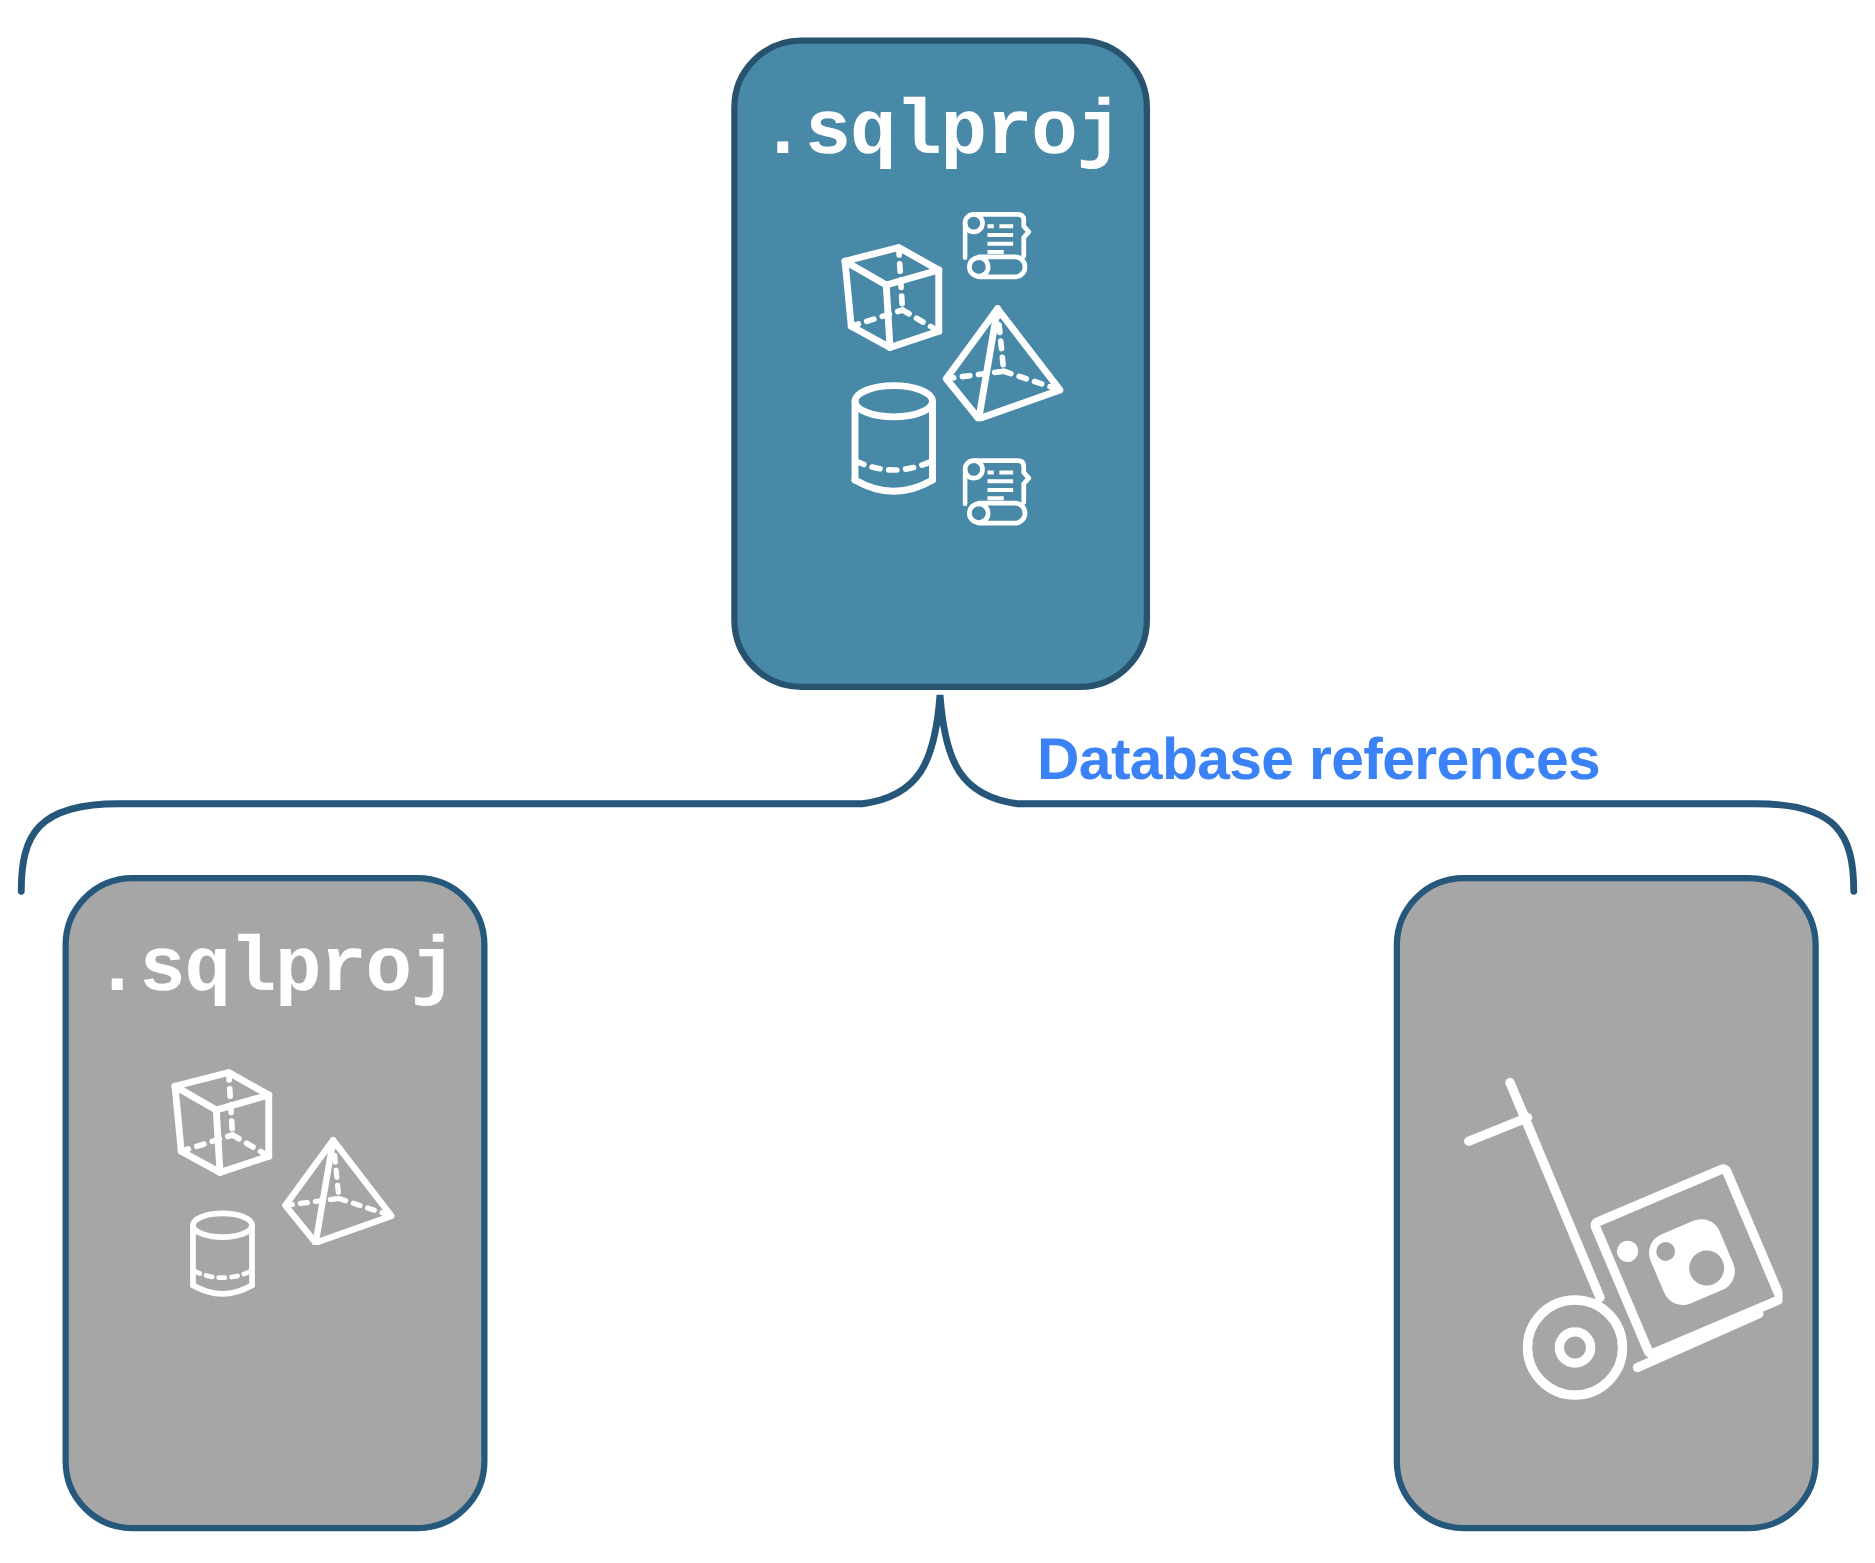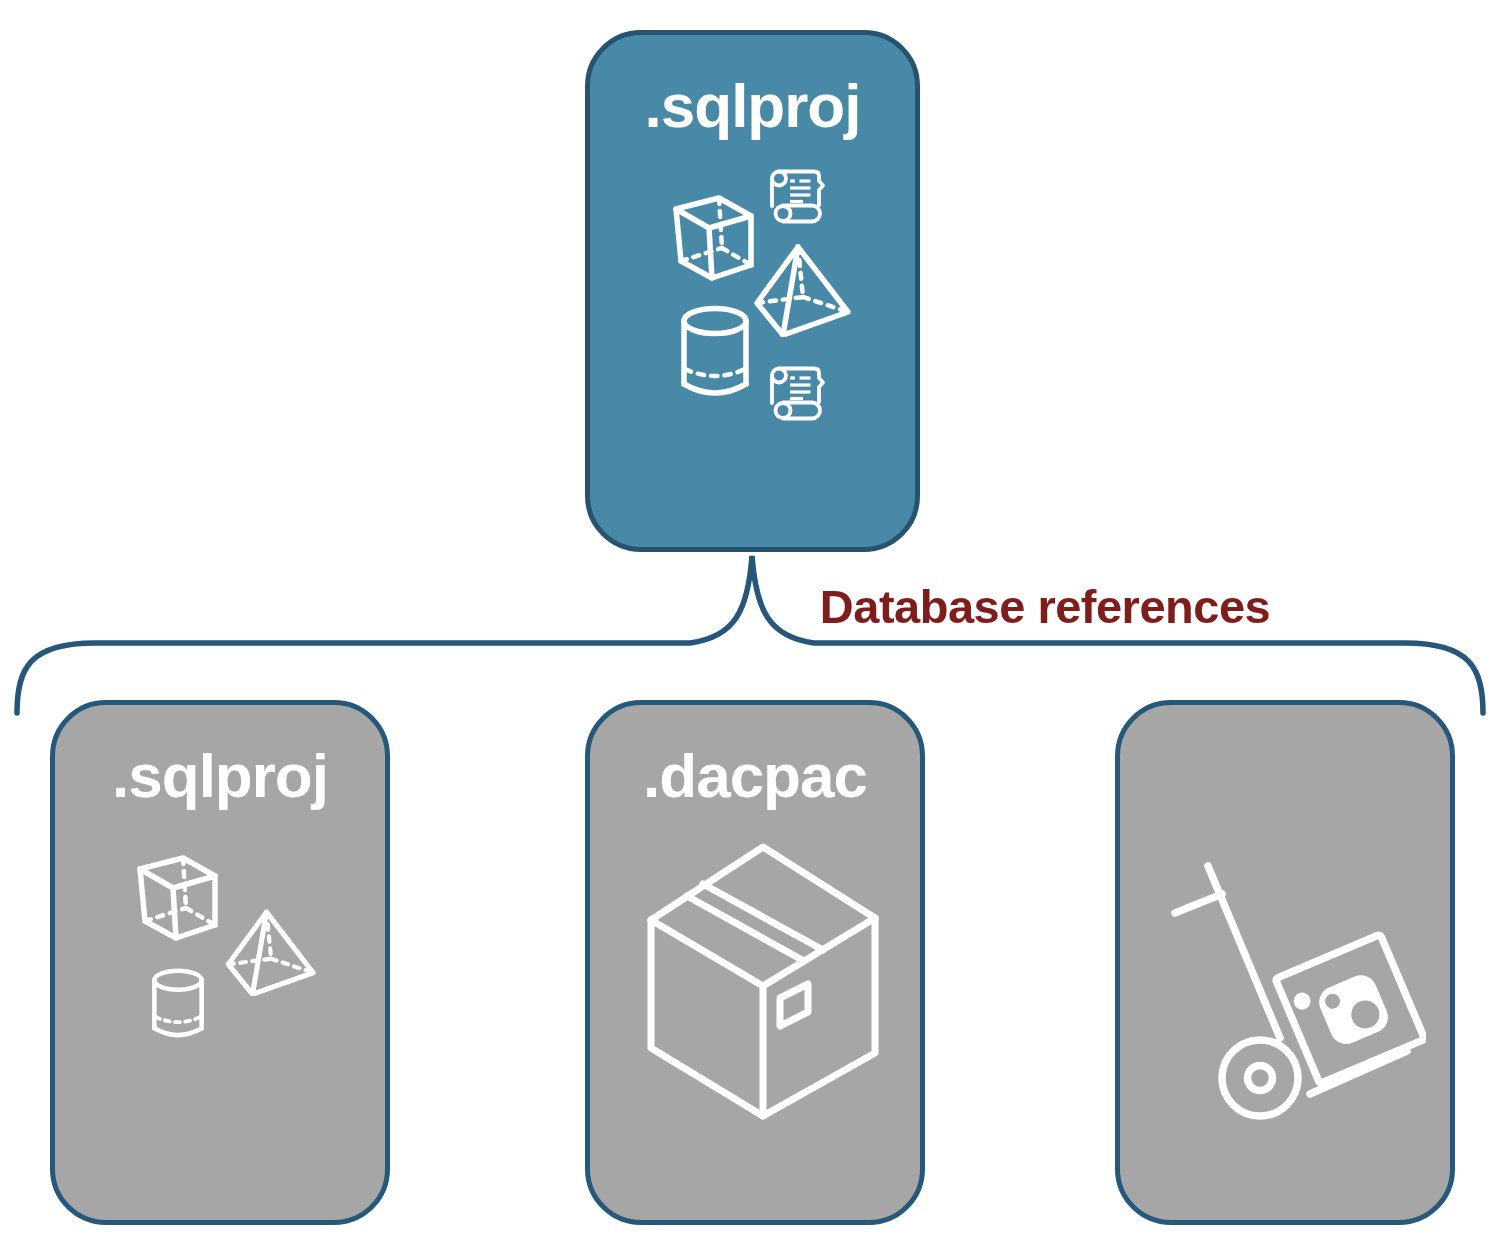--- a/index.html
+++ b/index.html
@@ -1,37 +1,37 @@
 <!DOCTYPE html>
 <html><head>
 <meta charset="utf-8">
 <style>
   html,body { margin:0; padding:0; background:#ffffff; }
   .canvas {
     position:relative; width:1500px; height:1250px; background:#ffffff;
     font-family:"Liberation Sans","DejaVu Sans",sans-serif; overflow:hidden;
   }
-  .node { position:absolute; box-sizing:border-box; border-radius:56px; }
+  .node { position:absolute; box-sizing:border-box; border-radius:56px;font-family:Liberation Mono, monospace; }
   .node-root { left:585px; top:30px; width:335px; height:522px;
     background:#4889A8; border:5px solid #27536F; }
   .node-child { top:700px; width:340px; height:525px;
     background:#A6A6A6; border:5px solid #26587C; }
   .node-child-1 { left:50px; }
   .node-child-2 { left:585px; }
   .node-child-3 { left:1115px; }
   .node-title {
     margin:38px 0 0 0; text-align:center; font-size:62px; line-height:1.05;
     font-weight:700; letter-spacing:-1px; color:#ffffff;
   }
   .icon { position:absolute; }
   .brace-svg { position:absolute; left:0; top:0; }
   .connector-label {
     position:absolute; left:810px; top:579px; width:470px;
-    text-align:center; font-size:47px; font-weight:700; letter-spacing:-0.5px;
-    color:#7f1d1d; white-space:nowrap;
+    text-align:right; font-size:47px; font-weight:700; letter-spacing:-0.5px;
+    color:#3b82f6; white-space:nowrap;
   }
   svg { display:block; }
 </style>
 </head>
 <body>
 
 <div class="canvas">
 
   <svg class="brace-svg" width="1500" height="1250" viewBox="0 0 1500 1250">
     <path d="M 17 713 C 17 668, 30 643, 95 643 L 690 643 C 735 637, 748 610, 752 556
@@ -149,34 +149,20 @@
       <g fill="none" stroke="#ffffff" stroke-width="6" stroke-linecap="round">
         <ellipse cx="42" cy="16" rx="31" ry="12.5"></ellipse>
         <path d="M 11 16 V 79"></path>
           <path d="M 73 16 V 79"></path>
         <path d="M 11 79 Q 42 97 73 79"></path>
       </g>
       <path d="M 12 64 Q 42 78 72 64" fill="none" stroke="#ffffff" stroke-width="5" stroke-linecap="round" stroke-dasharray="6.5 7"></path>
     </svg>
   </div>
 
-  <div class="node node-child node-child-2">
-    <h2 class="node-title">.dacpac</h2>
-
-    <svg class="icon" style="left:57px; top:138px;" width="232" height="278" viewBox="0 0 232 278">
-      <g fill="none" stroke="#ffffff" stroke-width="7" stroke-linecap="round" stroke-linejoin="round">
-        <path d="M 116 4 L 228 75 L 116 143 L 4 77 Z"></path>
-        <path d="M 4 77 L 4 205 L 116 273 L 228 210 L 228 75"></path>
-        <path d="M 116 143 L 116 273"></path>
-        <path d="M 56 41 L 176 107"></path>
-        <path d="M 40 53 L 157 118"></path>
-        <path d="M 133 155 L 161 141 L 161 169 L 133 183 Z"></path>
-      </g>
-    </svg>
-  </div>
 
   <div class="node node-child node-child-3">
 
     <svg class="icon" style="left:50px; top:155px;" width="256" height="262" viewBox="0 0 256 262">
       <g fill="none" stroke="#ffffff" stroke-width="7.5" stroke-linecap="round" stroke-linejoin="round">
         <path d="M 38 6 L 110 178"></path>
         <path d="M 5 53 L 52 34"></path>
         <circle cx="90" cy="218" r="38"></circle>
         <circle cx="90" cy="218" r="12.5"></circle>
         <path d="M 140 234 L 237 191"></path>

